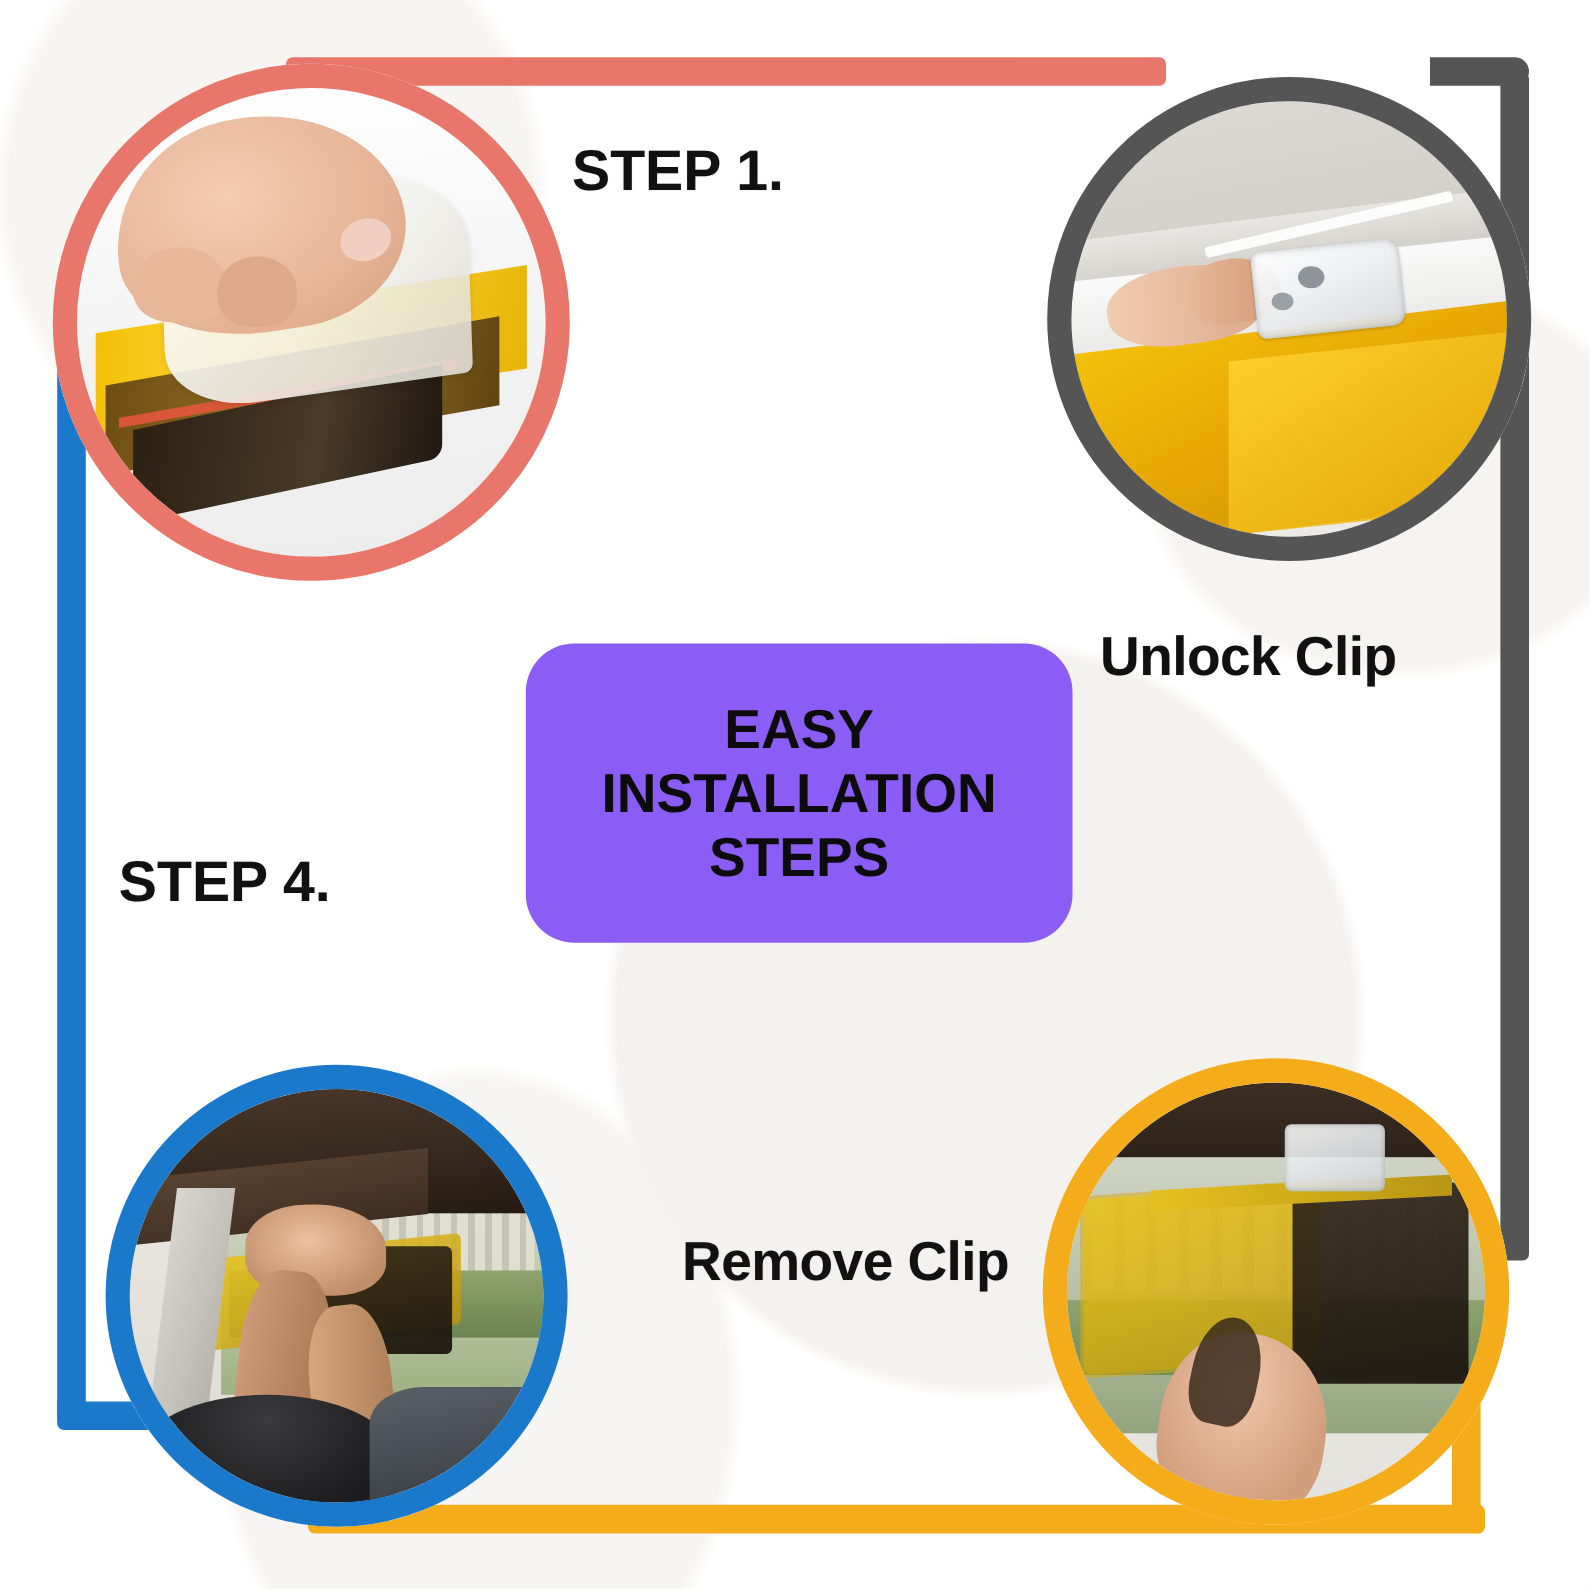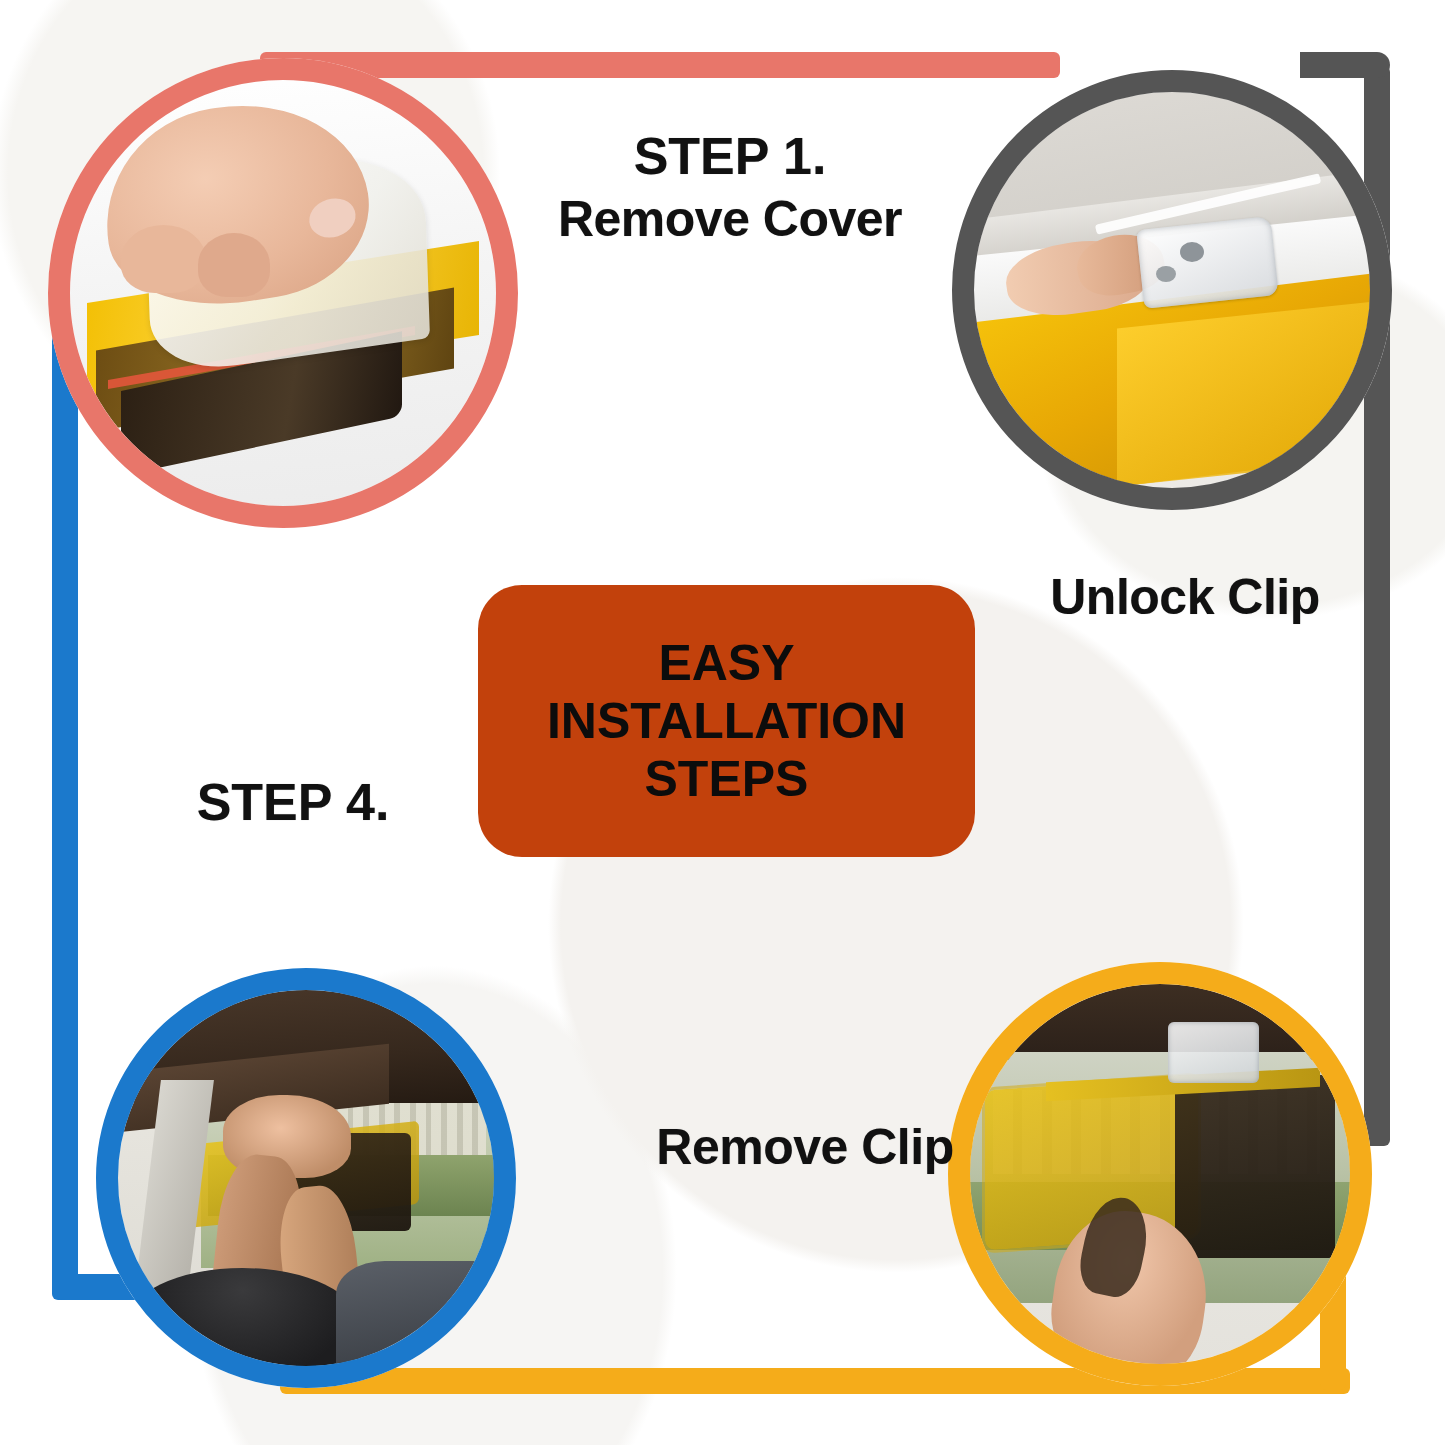--- a/index.html
+++ b/index.html
@@ -48,21 +48,20 @@
     position:absolute;
     border-radius:50%;
     box-sizing:border-box;
     pointer-events:none;
   }
 
   
   .step-label{
     position:absolute;
     color:#111111;
-    text-align:center;
     line-height:1.08;
     font-weight:700;
     letter-spacing:-0.5px;
     text-shadow:0 0 1px rgba(0,0,0,0.25);
   }
   .step-label .num{
     display:block;
     font-size:52px;
     font-weight:700;
     letter-spacing:0px;
@@ -246,29 +245,28 @@
         <div class="layer s4-hand"></div>
         <div class="layer s4-arm"></div>
         <div class="layer s4-arm2"></div>
         <div class="layer s4-wheel"></div>
         <div class="layer s4-seat"></div>
       </div>
     </div>
   </div>
   <div class="ring" style="left:96px;top:968px;width:420px;height:420px;border:22px solid #1b79cc;"></div>
 
-  <div id="center-badge" style="background:#c2410c;">
+  <div id="center-badge" style="background:#8b5cf6;">
     <span class="badge-text">EASY
 INSTALLATION
 STEPS</span>
   </div>
 
   <div class="step-label" style="left:520px;top:128px;width:420px;">
     <span class="num">STEP 1.</span>
-    <span class="name">Remove Cover</span>
   </div>
 
   <div class="step-label" style="left:1000px;top:562px;width:370px;">
     <span class="name">Unlock Clip</span>
   </div>
 
   <div class="step-label" style="left:620px;top:1112px;width:370px;">
     <span class="name">Remove Clip</span>
   </div>
 

